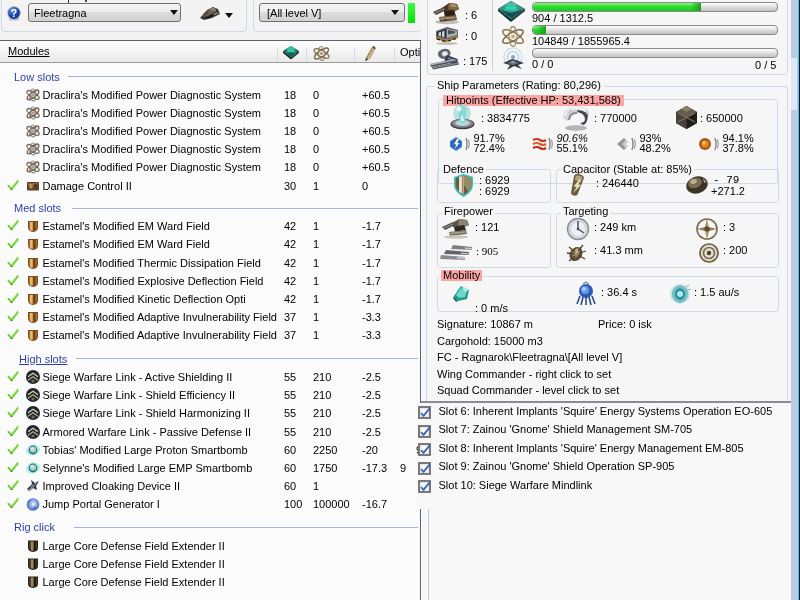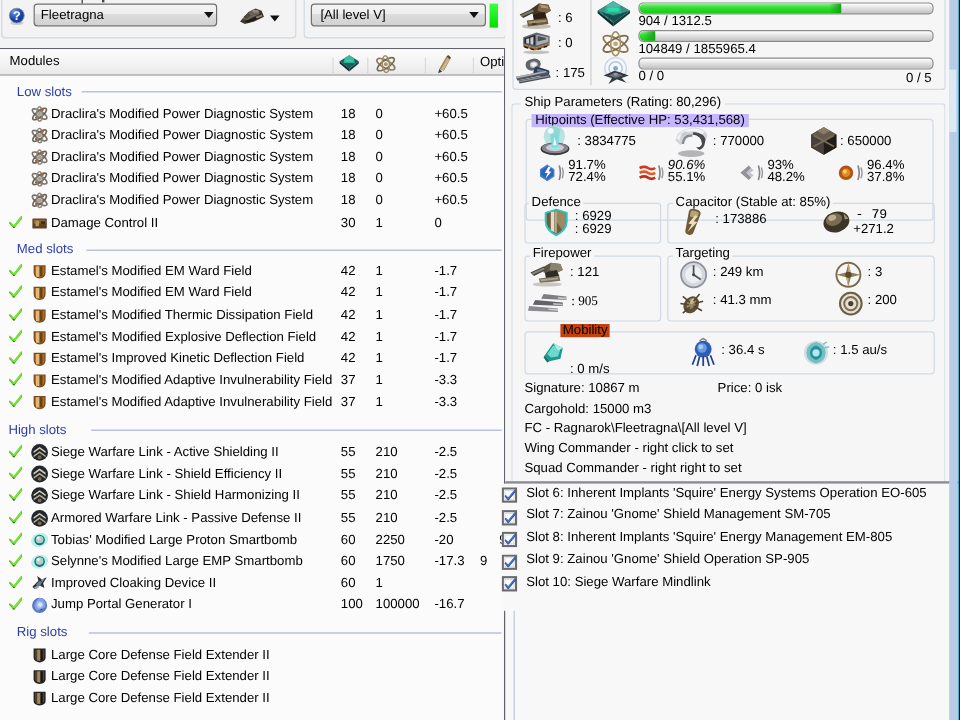--- a/index.html
+++ b/index.html
@@ -56,21 +56,21 @@
 
 <div class="combo" style="left:259px;top:3px;width:144px;height:17px;">
   <span class="ct" style="left:7px;">[All level V]</span>
   <i class="arr" style="right:5px;top:6px;"></i>
 </div>
 <div class="abs" style="left:408px;top:3px;width:7px;height:20px;background:linear-gradient(#3dff3d,#00e000);"></div>
 
 <div class="abs" style="left:0;top:40px;width:420px;height:560px;background:#fbfbfb;border-top:1px solid #62626a;border-right:1px solid #62626a;"></div>
 
 <div class="abs" style="left:0;top:41px;width:420px;height:21px;background:linear-gradient(#fdfdfd,#f2f2f2 60%,#e9e9ea);border-bottom:1px solid #9a9aa0;"></div>
-<div class="t" style="left:8px;top:46px;">Modules</div>
+<div class="t" style="left:8px;top:46px;text-decoration:underline;">Modules</div>
 <div class="abs" style="left:277px;top:48px;width:1px;height:14px;background:#d9d9d9;"></div>
 <div class="abs" style="left:306px;top:48px;width:1px;height:14px;background:#d9d9d9;"></div>
 <div class="abs" style="left:354px;top:48px;width:1px;height:14px;background:#d9d9d9;"></div>
 <div class="abs" style="left:394px;top:48px;width:1px;height:14px;background:#d9d9d9;"></div>
 <div class="t" style="left:400px;top:47px;">Opti</div>
 <svg class="abs" style="left:282px;top:45px;" width="18" height="17" viewBox="0 0 18 17">
 <path d="M9 1 L17 6 L9 12 L1 6 Z" fill="#1d5f5b"></path>
 <path d="M9 1 L13.5 3.8 L9 6.5 L4.5 3.8 Z" fill="#49b2a2"></path>
 <path d="M5 4.2 L13 4.2 L13.8 7.6 L4.2 7.6 Z" fill="#2daf92"></path>
 <path d="M5.8 4.6 L12.2 4.6 L12 6.4 L6 6.4 Z" fill="#27d8a8"></path>
@@ -234,21 +234,21 @@
 <path d="M1 5.5 L4.5 9 L11 0.5 L11.5 3 L5 11 L4 11 L0.5 7 Z" fill="#55c01f"></path>
 <path d="M2 6 L4.5 8.5 L10.5 1 L11 2.8 L5 10.3 L4.3 10.3 L1.5 6.8 Z" fill="#79e23f"></path>
 <path d="M3.5 9.5 L5 10.5 L6.5 9 L5 11 L4 11 Z" fill="#35531d"></path>
     </svg>
 <svg class="abs" style="left:25px;top:290.71999999999997px;" width="16" height="16" viewBox="0 0 16 16">
 <path d="M3 3 H13 V9 Q13 13.5 8 14 Q3 13.5 3 9 Z" fill="#7c4a1c"></path>
 <path d="M4 4 H12 V9 Q12 12.5 8 13 Q4 12.5 4 9 Z" fill="#a8702c"></path>
 <rect x="5" y="4" width="2.6" height="8.6" fill="#e0ba74"></rect>
 <rect x="8.2" y="4" width="2.2" height="8.4" fill="#6e4016"></rect>
     </svg>
-<div class="row-t" style="left:42.5px;top:293.71999999999997px;">Estamel's Improved Kinetic Deflection Field</div>
+<div class="row-t" style="left:42.5px;top:293.71999999999997px;">Estamel's Modified Kinetic Deflection Opti</div>
 <div class="row-t" style="left:284px;top:293.71999999999997px;">42</div>
 <div class="row-t" style="left:313px;top:293.71999999999997px;">1</div>
 <div class="row-t" style="left:362px;top:293.71999999999997px;">-1.7</div>
 <svg class="abs" style="left:7px;top:309.79999999999995px;" width="12" height="12" viewBox="0 0 12 12">
 <path d="M1 5.5 L4.5 9 L11 0.5 L11.5 3 L5 11 L4 11 L0.5 7 Z" fill="#55c01f"></path>
 <path d="M2 6 L4.5 8.5 L10.5 1 L11 2.8 L5 10.3 L4.3 10.3 L1.5 6.8 Z" fill="#79e23f"></path>
 <path d="M3.5 9.5 L5 10.5 L6.5 9 L5 11 L4 11 Z" fill="#35531d"></path>
     </svg>
 <svg class="abs" style="left:25px;top:308.79999999999995px;" width="16" height="16" viewBox="0 0 16 16">
 <path d="M3 3 H13 V9 Q13 13.5 8 14 Q3 13.5 3 9 Z" fill="#7c4a1c"></path>
@@ -268,21 +268,21 @@
 <svg class="abs" style="left:25px;top:326.87999999999994px;" width="16" height="16" viewBox="0 0 16 16">
 <path d="M3 3 H13 V9 Q13 13.5 8 14 Q3 13.5 3 9 Z" fill="#7c4a1c"></path>
 <path d="M4 4 H12 V9 Q12 12.5 8 13 Q4 12.5 4 9 Z" fill="#a8702c"></path>
 <rect x="5" y="4" width="2.6" height="8.6" fill="#e0ba74"></rect>
 <rect x="8.2" y="4" width="2.2" height="8.4" fill="#6e4016"></rect>
     </svg>
 <div class="row-t" style="left:42.5px;top:329.87999999999994px;">Estamel's Modified Adaptive Invulnerability Field</div>
 <div class="row-t" style="left:284px;top:329.87999999999994px;">37</div>
 <div class="row-t" style="left:313px;top:329.87999999999994px;">1</div>
 <div class="row-t" style="left:362px;top:329.87999999999994px;">-3.3</div>
-<div class="t blue" style="left:7px;top:353.5px;">High slots</div>
+<div class="t blue" style="left:19px;top:353.5px;text-decoration:underline;">High slots</div>
 <div class="sepline" style="left:76px;top:358.0px;width:342px;"></div>
 <svg class="abs" style="left:7px;top:370.0px;" width="12" height="12" viewBox="0 0 12 12">
 <path d="M1 5.5 L4.5 9 L11 0.5 L11.5 3 L5 11 L4 11 L0.5 7 Z" fill="#55c01f"></path>
 <path d="M2 6 L4.5 8.5 L10.5 1 L11 2.8 L5 10.3 L4.3 10.3 L1.5 6.8 Z" fill="#79e23f"></path>
 <path d="M3.5 9.5 L5 10.5 L6.5 9 L5 11 L4 11 Z" fill="#35531d"></path>
     </svg>
 <svg class="abs" style="left:25px;top:369.0px;" width="16" height="16" viewBox="0 0 16 16">
 <circle cx="8" cy="8" r="7" fill="#23282e"></circle>
 <path d="M3 7 L8 3.5 L13 7 L13 8.6 L8 5 L3 8.6 Z" fill="#d9d2b4"></path>
 <path d="M3 10.5 L8 7 L13 10.5 L13 12 L8 8.6 L3 12 Z" fill="#b6ae90"></path>
@@ -394,21 +394,21 @@
 <circle cx="8" cy="8.5" r="6.3" fill="#5a7ac2"></circle>
 <path d="M8 2.2 Q13.5 4 13 9 Q11 13.5 5.5 12.5 Q2.5 9.5 4.5 6 Q6.5 3.5 8 2.2Z" fill="#86a2e0"></path>
 <path d="M6 5 Q10 4 11 7 Q11.5 10 8 11 Q5 10.5 5.5 7.5 Z" fill="#aac2ee"></path>
 <circle cx="8.5" cy="8" r="1.8" fill="#d8e4f8"></circle>
 <path d="M12 11 Q10 13 7.5 13 L9 11.5 Z" fill="#3e5a9a"></path>
     </svg>
 <div class="row-t" style="left:42.5px;top:499.1900000000001px;">Jump Portal Generator I</div>
 <div class="row-t" style="left:284px;top:499.1900000000001px;">100</div>
 <div class="row-t" style="left:313px;top:499px;">100000</div>
 <div class="row-t" style="left:362px;top:499.1900000000001px;">-16.7</div>
-<div class="t blue" style="left:14px;top:522px;">Rig slots</div>
+<div class="t blue" style="left:14px;top:522px;">Rig click</div>
 <div class="sepline" style="left:74px;top:526.5px;width:344px;"></div>
 <svg class="abs" style="left:25px;top:537.6px;" width="16" height="16" viewBox="0 0 16 16">
 <path d="M3 2.5 H13 V10 Q13 13.5 8 14 Q3 13.5 3 10 Z" fill="#26221e"></path>
 <path d="M4.2 3.5 H11.8 V9.5 Q11.8 12.3 8 12.8 Q4.2 12.3 4.2 9.5 Z" fill="#4c443a"></path>
 <rect x="6" y="3.5" width="2.4" height="9" fill="#a8854a"></rect>
 <rect x="9" y="3.5" width="1.6" height="8.7" fill="#14110e"></rect>
     </svg>
 <div class="row-t" style="left:42.5px;top:540.6px;">Large Core Defense Field Extender II</div>
 <svg class="abs" style="left:25px;top:555.6px;" width="16" height="16" viewBox="0 0 16 16">
 <path d="M3 2.5 H13 V10 Q13 13.5 8 14 Q3 13.5 3 10 Z" fill="#26221e"></path>
@@ -511,21 +511,21 @@
       <div class="abs" style="left:0;top:0;width:13px;height:8px;border-radius:4px 2px 2px 4px;background:linear-gradient(#8af28a,#2ede2e 45%,#1bc81b);"></div>
       <div class="abs" style="left:3px;top:0;width:10px;height:8px;background:linear-gradient(90deg,rgba(0,120,0,0),#17a017);"></div>
     </div>
 <div class="t" style="left:532px;top:35.5px;">104849 / 1855965.4</div>
 <div class="abs" style="left:531.5px;top:48px;width:244px;height:8px;border:1px solid #8a8a8a;border-radius:4px;background:linear-gradient(#ffffff,#dcdcdc 55%,#c2c2c2);"></div>
 <div class="t" style="left:532px;top:59px;">0 / 0</div>
 <div class="t" style="left:755px;top:60px;">0 / 5</div>
 <div class="gbox" style="left:426px;top:86px;width:360px;height:314px;border-bottom:none;border-radius:3px 3px 0 0;"></div>
 <div class="t" style="left:434px;top:80px;background:#f6f6f7;padding:0 3px;">Ship Parameters (Rating: 80,296)</div>
 <div class="gbox" style="left:438px;top:99px;width:338px;height:83px;"></div>
-<div class="t" style="left:443px;top:95px;background:#c4b5fd;padding:0 3px;">Hitpoints (Effective HP: 53,431,568)</div>
+<div class="t" style="left:443px;top:95px;background:#fca5a5;padding:0 3px;">Hitpoints (Effective HP: 53,431,568)</div>
 <svg class="abs" style="left:447px;top:102px;" width="31" height="29" viewBox="0 0 31 29">
 <path d="M15 2 Q24 4 24 12 L22 18 L8 18 L6 12 Q6 4 15 2 Z" fill="#aedfdb" opacity="0.85"></path>
 <path d="M11 4 Q16 2 20 6 L18 16 L12 16 Z" fill="#8fd4d2" opacity="0.9"></path>
 <circle cx="12" cy="7" r="2.4" fill="#eafcfc"></circle>
 <ellipse cx="15.5" cy="22" rx="12" ry="5.3" fill="#3a3a3e"></ellipse>
 <ellipse cx="15.5" cy="21.3" rx="11" ry="4.4" fill="#85858b"></ellipse>
 <ellipse cx="15.5" cy="21" rx="7.5" ry="3" fill="#c9c9cf"></ellipse>
 <ellipse cx="15.5" cy="21" rx="4.5" ry="2" fill="#9fe4e8"></ellipse>
 <path d="M12 10 L19 10 L18 21 L13 21 Z" fill="#7fd8de" opacity="0.9"></path>
 <path d="M14 19 L15 12 L17 19 Z" fill="#e8fdff"></path>
@@ -575,42 +575,42 @@
     </svg>
 <div class="t" style="left:639.5px;top:132.5px;">93%</div>
 <div class="t" style="left:639.5px;top:143px;">48.2%</div>
 <svg class="abs" style="left:697px;top:136px;" width="23" height="16" viewBox="0 0 23 16">
       <circle cx="8" cy="8" r="6" fill="#b05414"></circle>
       <circle cx="8" cy="8" r="3.6" fill="#e08a24"></circle>
       <circle cx="7" cy="7" r="1.7" fill="#ffc868"></circle>
       <path d="M18 2 Q20 8 18 14" stroke="#84848a" stroke-width="1.4" fill="none"></path>
       <path d="M20.5 3.5 Q22.2 8 20.5 12.5" stroke="#9a9aa0" stroke-width="1.2" fill="none"></path>
     </svg>
-<div class="t" style="left:722.5px;top:132.5px;">96.4%</div>
+<div class="t" style="left:722.5px;top:132.5px;">94.1%</div>
 <div class="t" style="left:722.5px;top:143px;">37.8%</div>
 <div class="gbox" style="left:437px;top:169px;width:111.5px;height:31.5px;"></div>
 <div class="t" style="left:441px;top:163.5px;background:#f6f6f7;padding:0 2px;">Defence</div>
 <svg class="abs" style="left:452px;top:173px;" width="23" height="25" viewBox="0 0 23 25">
 <path d="M11.5 1 L21 4 V11.5 Q21 19 11.5 24 Q2 19 2 11.5 V4 Z" fill="#3ed2cc" opacity="0.55"></path>
 <path d="M11.5 1.8 L20.2 4.5 V11.5 Q20.2 18.3 11.5 23 Q2.8 18.3 2.8 11.5 V4.5 Z" fill="none" stroke="#2ec8c2" stroke-width="1.6"></path>
 <path d="M11.5 2.5 L19.5 5 V11.5 Q19.5 17.8 11.5 22.2 Q3.5 17.8 3.5 11.5 V5 Z" fill="#6b5c42"></path>
 <path d="M11.5 2.5 L19.5 5 V11.5 Q19.5 14.8 16.5 18.5 L11.5 11.5 Z" fill="#9a8a64"></path>
 <path d="M7 3.9 L10 3.1 V20.8 L7 18.8 Z" fill="#e6ddc4"></path>
 <path d="M10.5 3 L12 2.8 V21.8 L10.5 21 Z" fill="#bcac8c"></path>
     </svg>
 <div class="t" style="left:479px;top:174.5px;">: 6929</div>
 <div class="t" style="left:479px;top:185.5px;">: 6929</div>
 <div class="gbox" style="left:556px;top:169px;width:220.5px;height:31.5px;"></div>
 <div class="t" style="left:561px;top:163.5px;background:#f6f6f7;padding:0 2px;">Capacitor (Stable at: 85%)</div>
 <svg class="abs" style="left:564px;top:171px;" width="27" height="28" viewBox="0 0 27 28">
 <path d="M8 6 Q8 3 13 3 Q18 3 18 6 L16 22 Q16 25 12.5 25 Q9 25 9 22 Z" fill="#6e5c3c" transform="rotate(14 13 14)"></path>
 <path d="M9.5 6 Q9.5 4.5 13 4.5 Q16.5 4.5 16.5 6 L15.8 10 L9.9 10 Z" fill="#b5a276" transform="rotate(14 13 14)"></path>
 <path d="M14 8 L10 16 L13 16 L11 23 L17 13 L14 13 L16 8 Z" fill="#ecdfb8" transform="rotate(14 13 14)"></path>
     </svg>
-<div class="t" style="left:596px;top:177.5px;">: 173886</div>
+<div class="t" style="left:596px;top:177.5px;">: 246440</div>
 <svg class="abs" style="left:683px;top:172px;" width="28" height="27" viewBox="0 0 28 27">
 <ellipse cx="14" cy="13" rx="11" ry="8.5" fill="#3c3428" transform="rotate(-18 14 13)"></ellipse>
 <ellipse cx="12" cy="11" rx="7" ry="5" fill="#7a6c52" transform="rotate(-18 12 11)"></ellipse>
 <ellipse cx="10.5" cy="9.5" rx="3.4" ry="2.4" fill="#bcae8c" transform="rotate(-18 10.5 9.5)"></ellipse>
 <path d="M20 6 L24 10 L21 11 Z" fill="#a2947a"></path>
     </svg>
 <div class="t" style="left:713px;top:174.5px;font-family:Liberation Mono, monospace;">- 79</div>
 <div class="t" style="left:711px;top:185.5px;">+271.2</div>
 <div class="gbox" style="left:437px;top:212.5px;width:111.5px;height:53px;"></div>
 <div class="t" style="left:442px;top:206px;background:#f6f6f7;padding:0 2px;">Firepower</div>
@@ -661,21 +661,21 @@
     </svg>
 <div class="t" style="left:594px;top:245px;">: 41.3 mm</div>
 <svg class="abs" style="left:697px;top:241px;" width="24" height="24" viewBox="0 0 24 24">
 <circle cx="12" cy="12" r="10" fill="#e4e0d8"></circle>
 <circle cx="12" cy="12" r="9" fill="none" stroke="#6e5e42" stroke-width="1.7"></circle>
 <circle cx="12" cy="12" r="5.5" fill="none" stroke="#7e6e4e" stroke-width="1.7"></circle>
 <circle cx="12" cy="12" r="2.2" fill="#4e3f28"></circle>
     </svg>
 <div class="t" style="left:723px;top:245px;">: 200</div>
 <div class="gbox" style="left:437px;top:276px;width:339.5px;height:34px;"></div>
-<div class="t" style="left:467px;top:270px;background:#c2410c;padding:0 2px;">Mobility</div>
+<div class="t" style="left:441px;top:270px;background:#fca5a5;padding:0 2px;">Mobility</div>
 <svg class="abs" style="left:449px;top:282px;" width="25" height="24" viewBox="0 0 25 24">
 <path d="M5 14 L12 4 L20 8 L18 17 L9 19 Z" fill="#1e988e"></path>
 <path d="M7 13 L12 6 L18 9 L16 15 L10 16 Z" fill="#6cd8cc"></path>
 <path d="M12 4 L20 8 L16 10 Z" fill="#b2eee6"></path>
 <path d="M5 14 L9 19 L7 20 L4 16 Z" fill="#12706a"></path>
     </svg>
 <div class="t" style="left:475px;top:303px;">: 0 m/s</div>
 <svg class="abs" style="left:573px;top:281px;" width="26" height="26" viewBox="0 0 26 26">
 <circle cx="13" cy="10" r="7" fill="#2e5cb8"></circle>
 <circle cx="12" cy="9" r="4" fill="#6a9ae0"></circle>
@@ -690,21 +690,21 @@
 <path d="M13 7 Q18 8.5 18 13 Q18 17.5 13 19 Q8 17.5 8 13 Q8 8.5 13 7 Z" fill="#22909e"></path>
 <circle cx="13" cy="13" r="3" fill="#b2e8ee"></circle>
 <path d="M19 6 L22 4 M20 9 L24 8" stroke="#7ec0c8" stroke-width="1.2"></path>
     </svg>
 <div class="t" style="left:694px;top:287px;">: 1.5 au/s</div>
 <div class="t" style="left:437px;top:319px;">Signature: 10867 m</div>
 <div class="t" style="left:598px;top:319px;">Price: 0 isk</div>
 <div class="t" style="left:437px;top:335.5px;">Cargohold: 15000 m3</div>
 <div class="t" style="left:437px;top:352px;">FC - Ragnarok\Fleetragna\[All level V]</div>
 <div class="t" style="left:437px;top:368.5px;">Wing Commander - right click to set</div>
-<div class="t" style="left:437px;top:385px;">Squad Commander - right right to set</div>
+<div class="t" style="left:437px;top:385px;">Squad Commander - level click to set</div>
 </div>
 <div id="checklist">
 <svg class="abs" style="left:418px;top:406.0px;" width="14" height="14" viewBox="0 0 14 14">
 <rect x="1" y="1" width="11" height="11" fill="#fff" stroke="#6b6b6b" stroke-width="1.8"></rect>
 <rect x="2.8" y="2.8" width="7.4" height="7.4" fill="none" stroke="#d2d6de" stroke-width="0.8"></rect>
 <path d="M3.2 6.4 L5.4 8.9 L11.4 1.4 L12 3.5 L5.9 10.8 L5 10.8 L2.5 7.5 Z" fill="#2f55a8"></path>
 <path d="M3.8 6.7 L5.5 8.3 L10.9 1.9 L11.3 3.2 L5.7 9.9 L5.3 9.9 L3.1 7.2 Z" fill="#4a72c4"></path>
 </svg>
 <div class="t" style="left:438.5px;top:405.5px;">Slot 6: Inherent Implants 'Squire' Energy Systems Operation EO-605</div>
 <svg class="abs" style="left:418px;top:424.5px;" width="14" height="14" viewBox="0 0 14 14">

